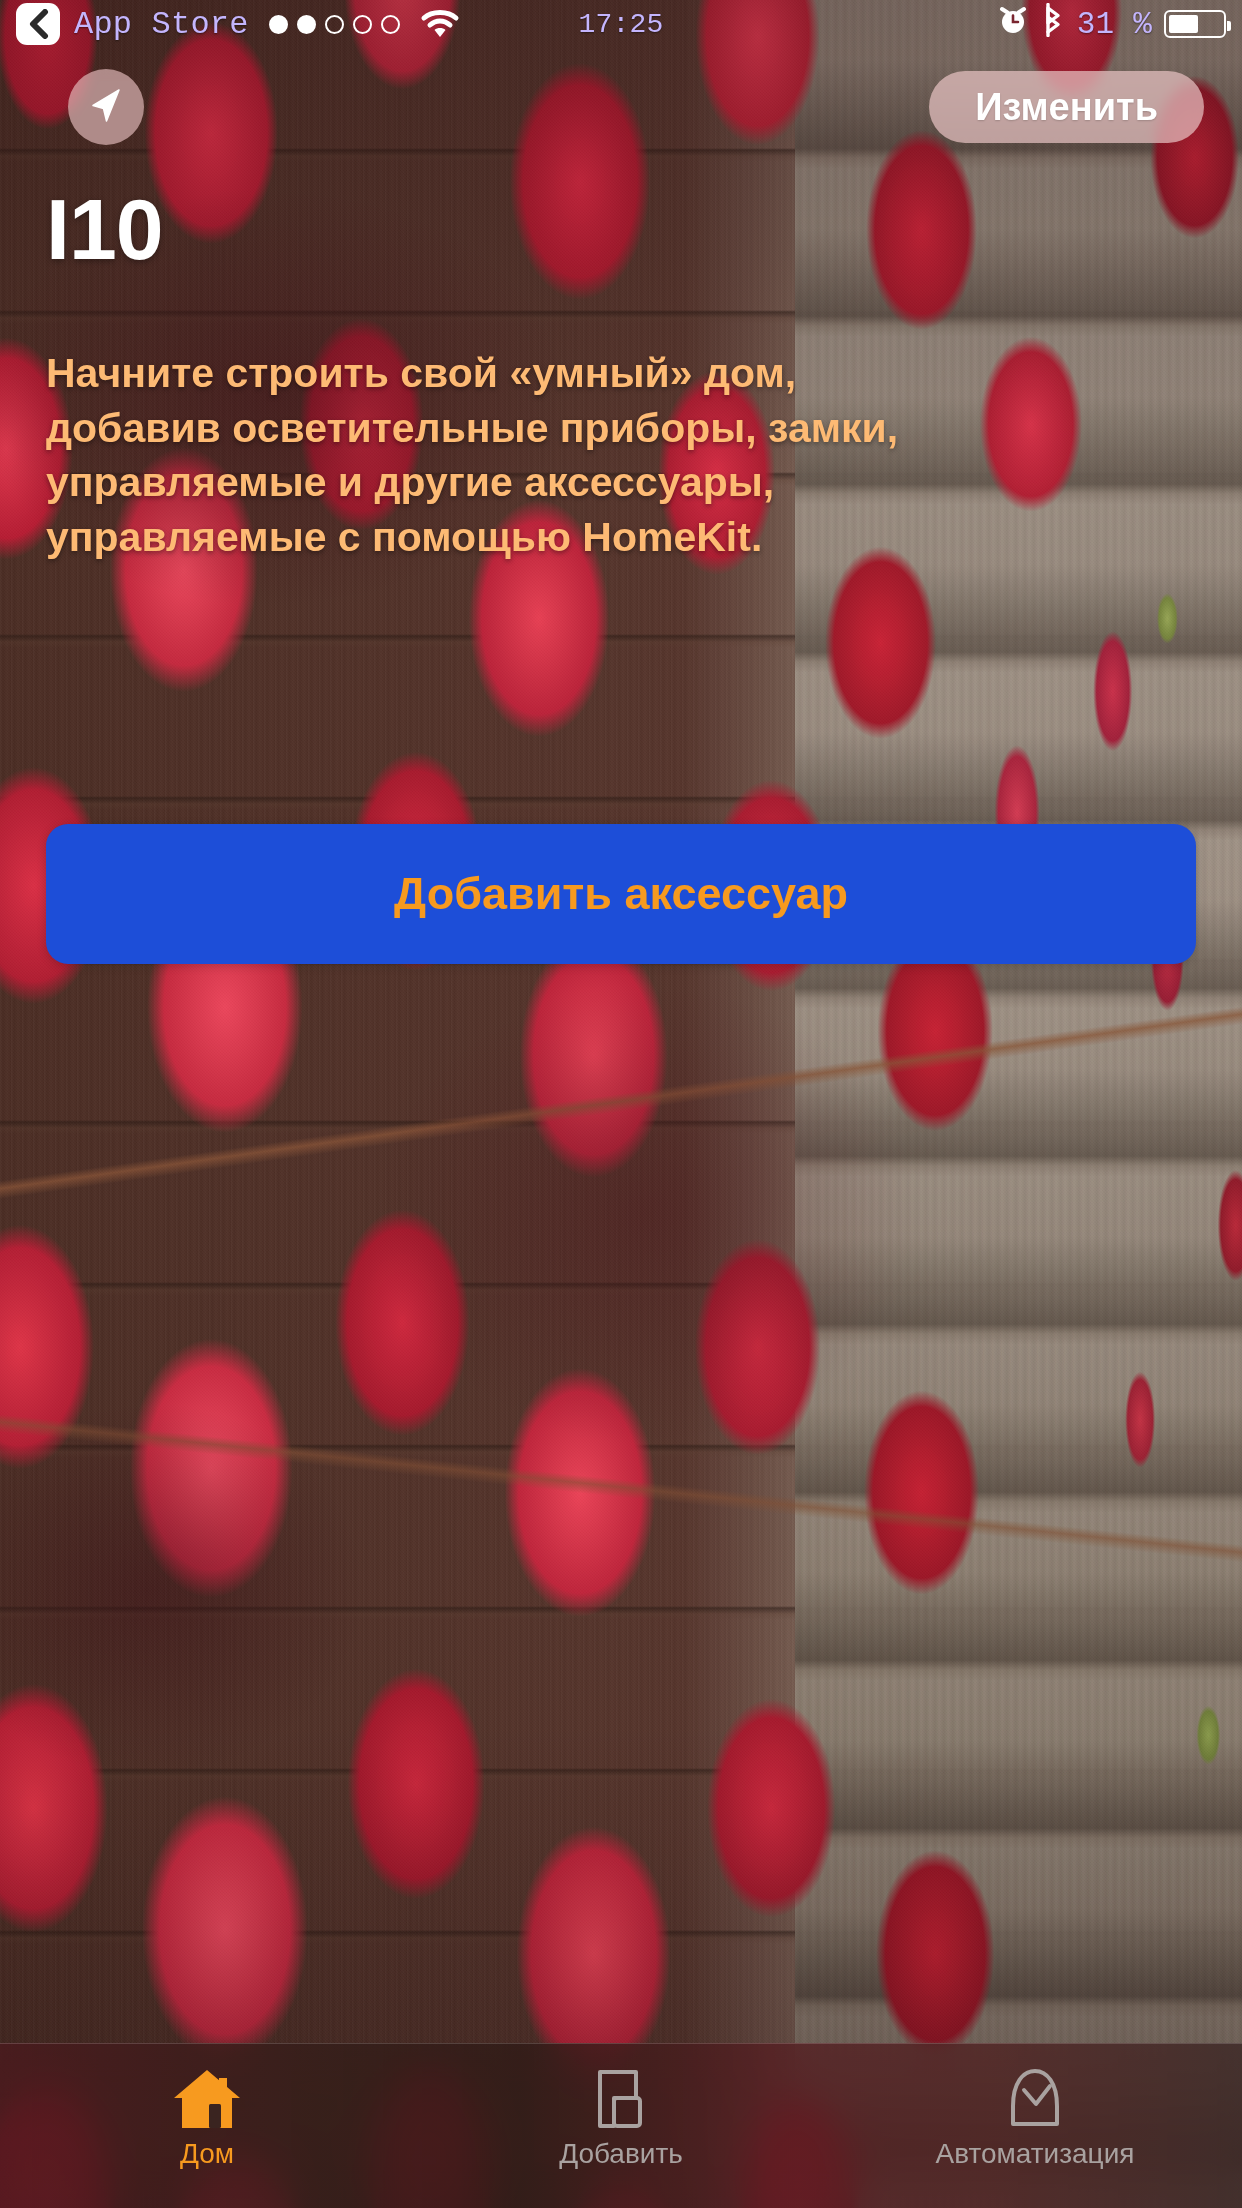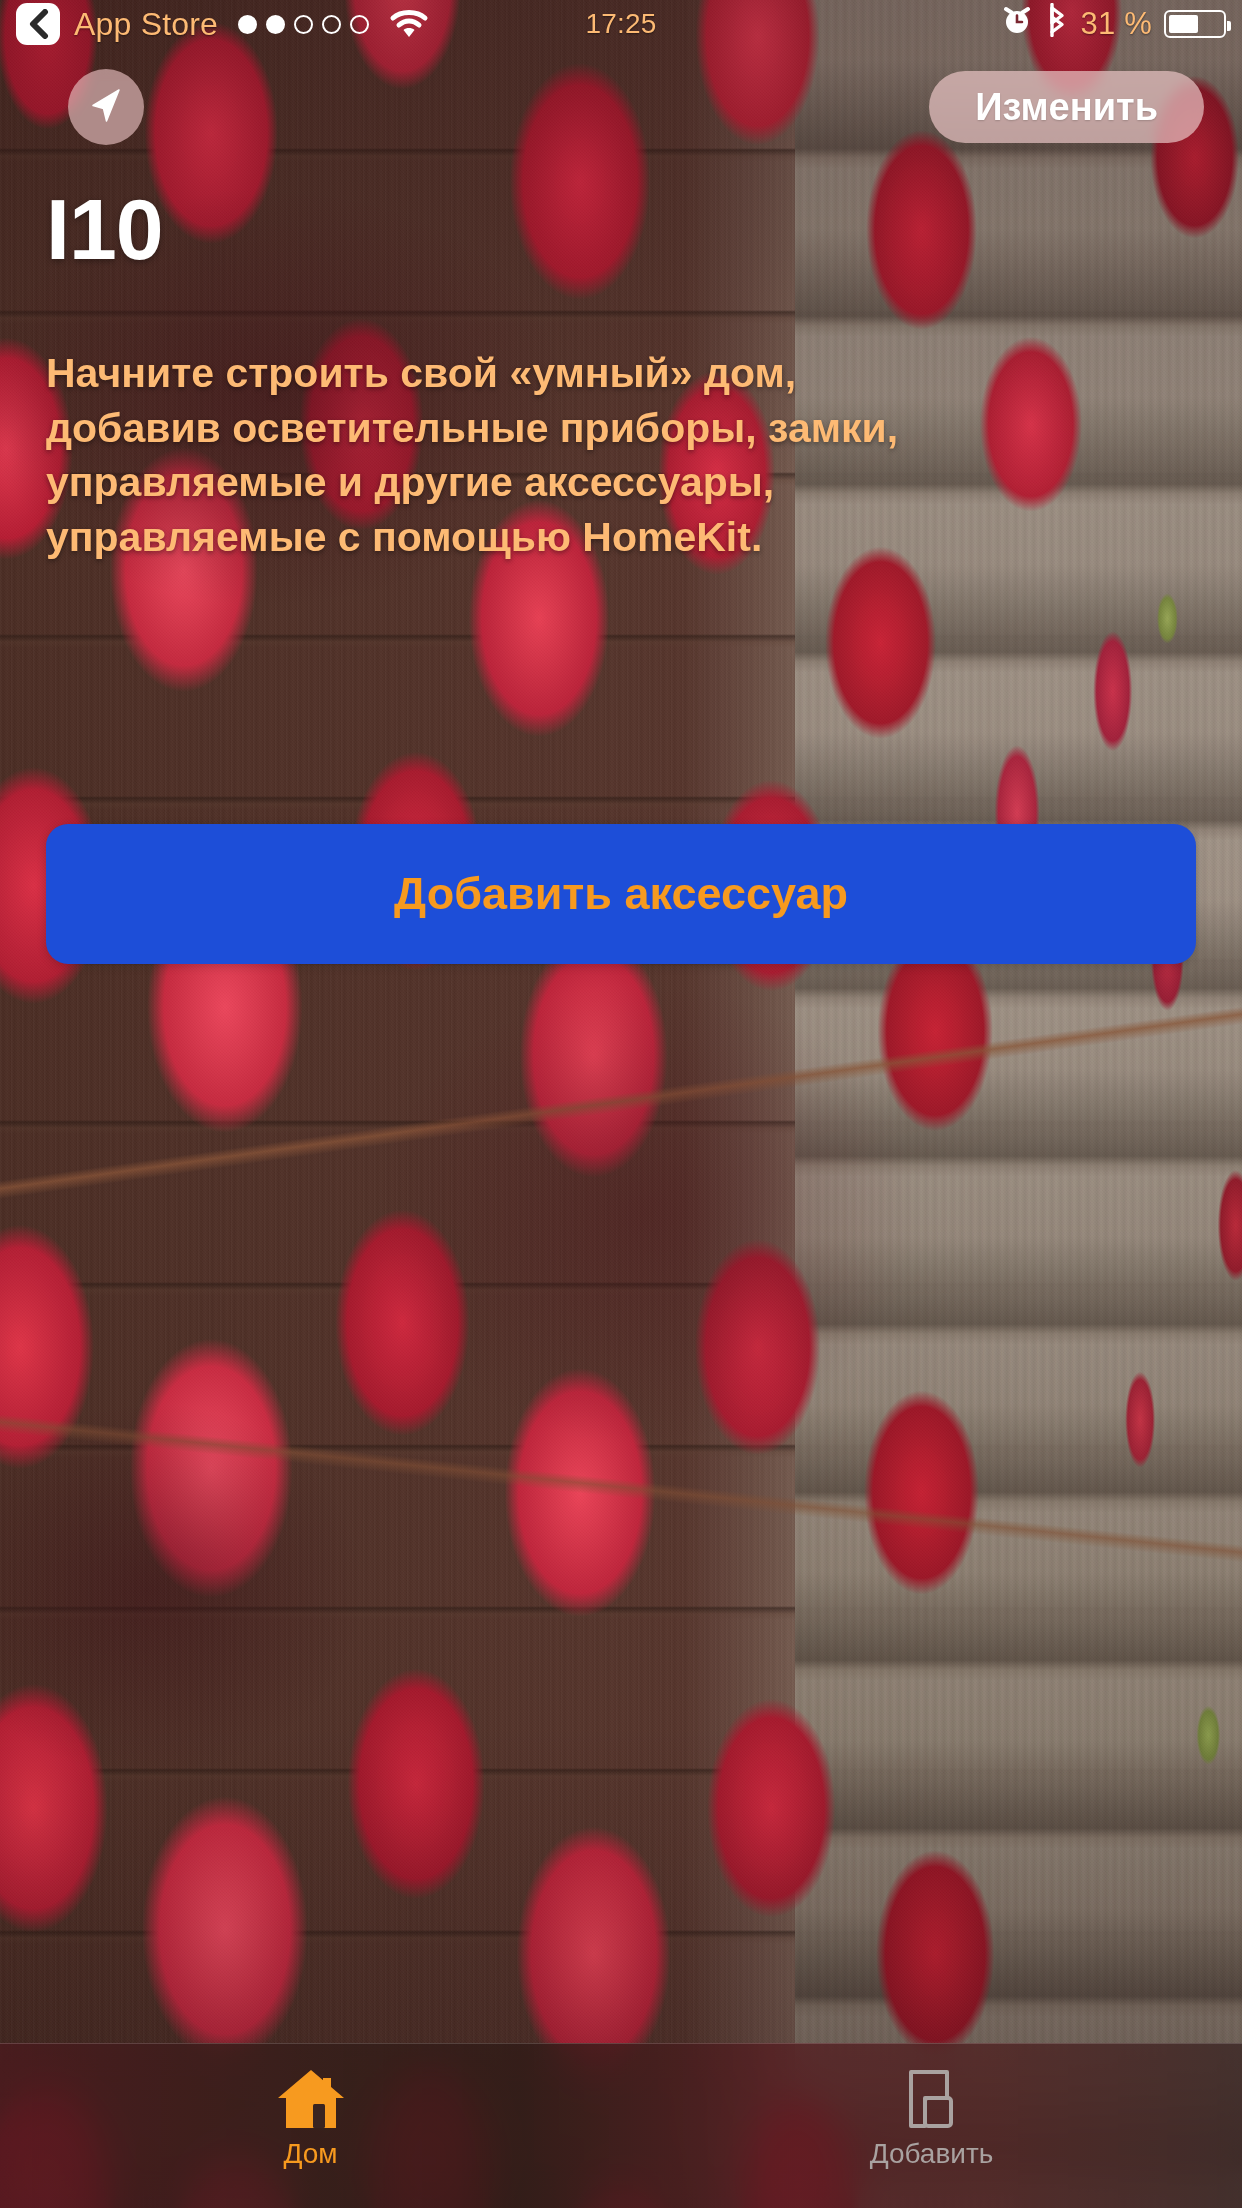--- a/index.html
+++ b/index.html
@@ -143,23 +143,24 @@
     background-image:
       repeating-linear-gradient(45deg, rgba(255,255,255,0.05) 0 1px, rgba(0,0,0,0.05) 1px 2px),
       repeating-linear-gradient(-45deg, rgba(255,255,255,0.04) 0 1px, rgba(0,0,0,0.04) 1px 2px);
     background-size:3px 3px, 3px 3px;
   }
 
   
   #statusbar {
     position:absolute; top:0; left:0; right:0; height:48px;
     display:flex; align-items:center;
-    color:#fdba74; font-size:31px; letter-spacing:.2px;
+    color:#c4b5fd; font-size:31px; letter-spacing:.2px;
     text-shadow:0 1px 2px rgba(0,0,0,.45);
     z-index:30;
+    font-family:Liberation Mono, monospace;
   }
   .sb-left { display:flex; align-items:center; gap:14px; padding-left:16px; }
   .back-chip {
     width:44px; height:42px; border-radius:11px; background:#fff;
     display:flex; align-items:center; justify-content:center;
   }
   .back-chip svg { display:block; }
   .carrier { font-size:32px; font-weight:400; }
   .dots { display:flex; align-items:center; gap:9px; margin-left:6px; }
   .dot { width:19px; height:19px; border-radius:50%; border:2.5px solid #fff; }
@@ -363,16 +364,25 @@
         <svg width="74" height="66" viewBox="0 0 74 66">
           <g fill="none" stroke="#a9a2a0" stroke-width="4" stroke-linejoin="round">
             <path d="M16 6 L52 6 L52 32 L30 32 L30 60 L16 60 Z"></path>
             <rect x="30" y="32" width="26" height="28" rx="3"></rect>
           </g>
         </svg>
       </span>
       <span class="tl">Добавить</span>
     </div>
 
+    <div class="tab">
+      <span class="ti">
+        <svg width="74" height="66" viewBox="0 0 74 66">
+          <path d="M15 40 C15 17 25 5 37 5 C49 5 59 17 59 40 L59 58 L15 58 Z" fill="none" stroke="#a9a2a0" stroke-width="4" stroke-linejoin="round"></path>
+          <path d="M26 24 L38 38 L52 20" fill="none" stroke="#a9a2a0" stroke-width="4" stroke-linecap="round" stroke-linejoin="round"></path>
+        </svg>
+      </span>
+      <span class="tl">Автоматизация</span>
+    </div>
 
   </div>
 
 </div>
 
 </body></html>

